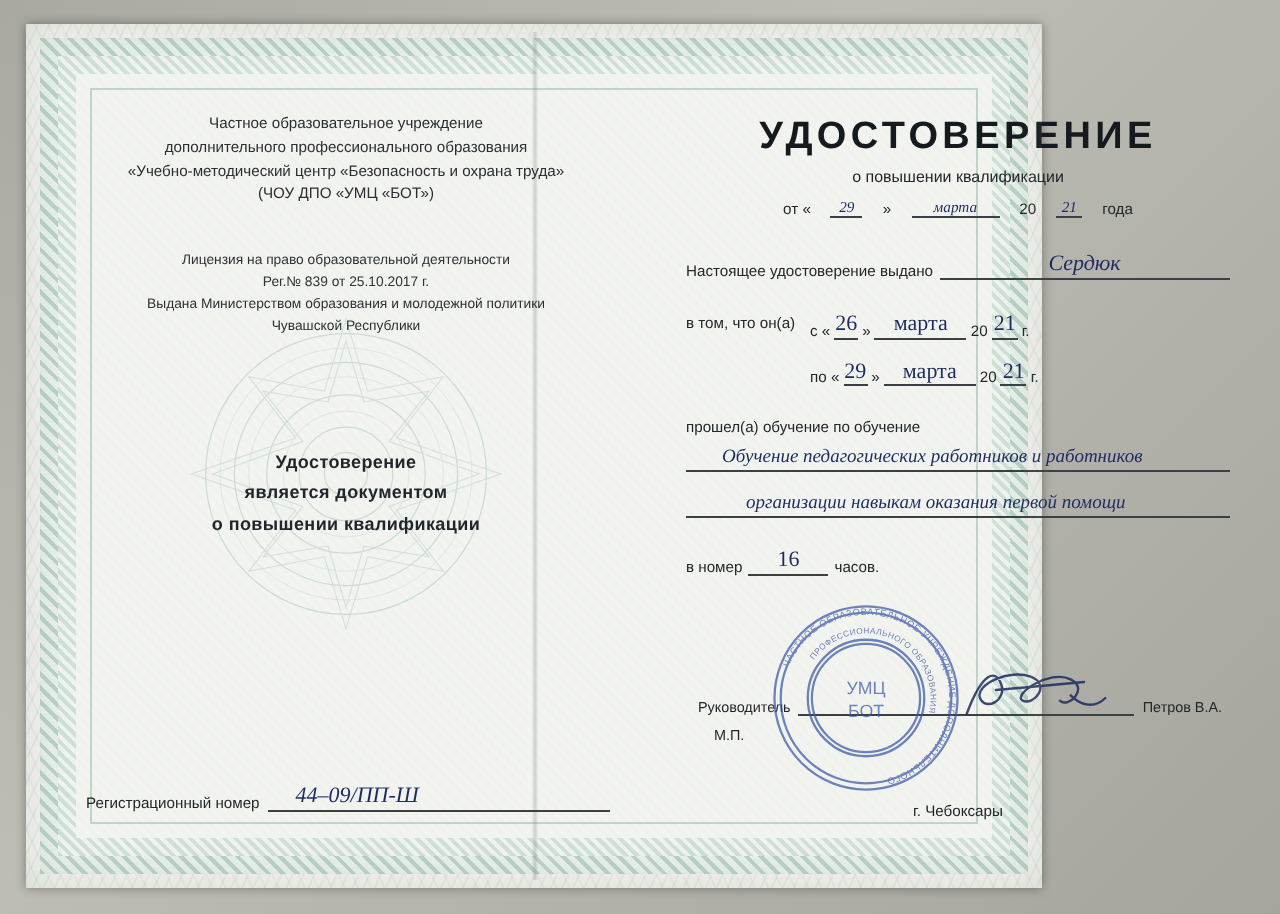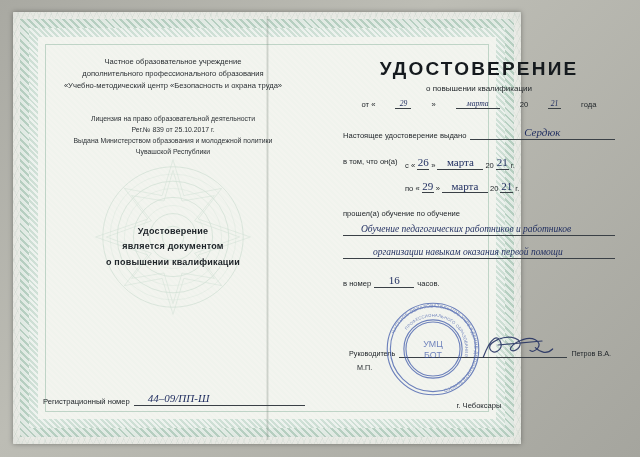--- a/index.html
+++ b/index.html
@@ -179,21 +179,21 @@
     font-size: 8px;
     color: #22272b;
   }
   .datehead {
     margin-top: 7px;
     text-align: center;
     font-size: 7.6px;
     display: flex;
     justify-content: center;
     align-items: center;
-    gap: 20px;
+    gap: 10px;
   }
   .hw {
     font-family: "Liberation Serif", serif;
     font-style: italic;
     color: #1d2b5e;
   }
   .u {
     display: inline-block;
     border-bottom: 1px solid #3a4046;
     text-align: center;
@@ -359,20 +359,21 @@
         <circle cx="100" cy="100" r="54"></circle>
         <circle cx="100" cy="100" r="35"></circle>
       </g>
     </svg>
 
     <div class="left-page">
       <div class="org-block">
         <div>Частное образовательное учреждение</div>
         <div>дополнительного профессионального образования</div>
         <div>«Учебно-методический центр «Безопасность и охрана труда»</div>
+        <div>(ЧОУ ДПО «УМЦ «БОТ»)</div>
       </div>
 
       <div class="lic-block">
         <div>Лицензия на право образовательной деятельности</div>
         <div>Рег.№ 839 от 25.10.2017 г.</div>
         <div>Выдана Министерством образования и молодежной политики</div>
         <div>Чувашской Республики</div>
       </div>
 
       <div class="mid-block">

